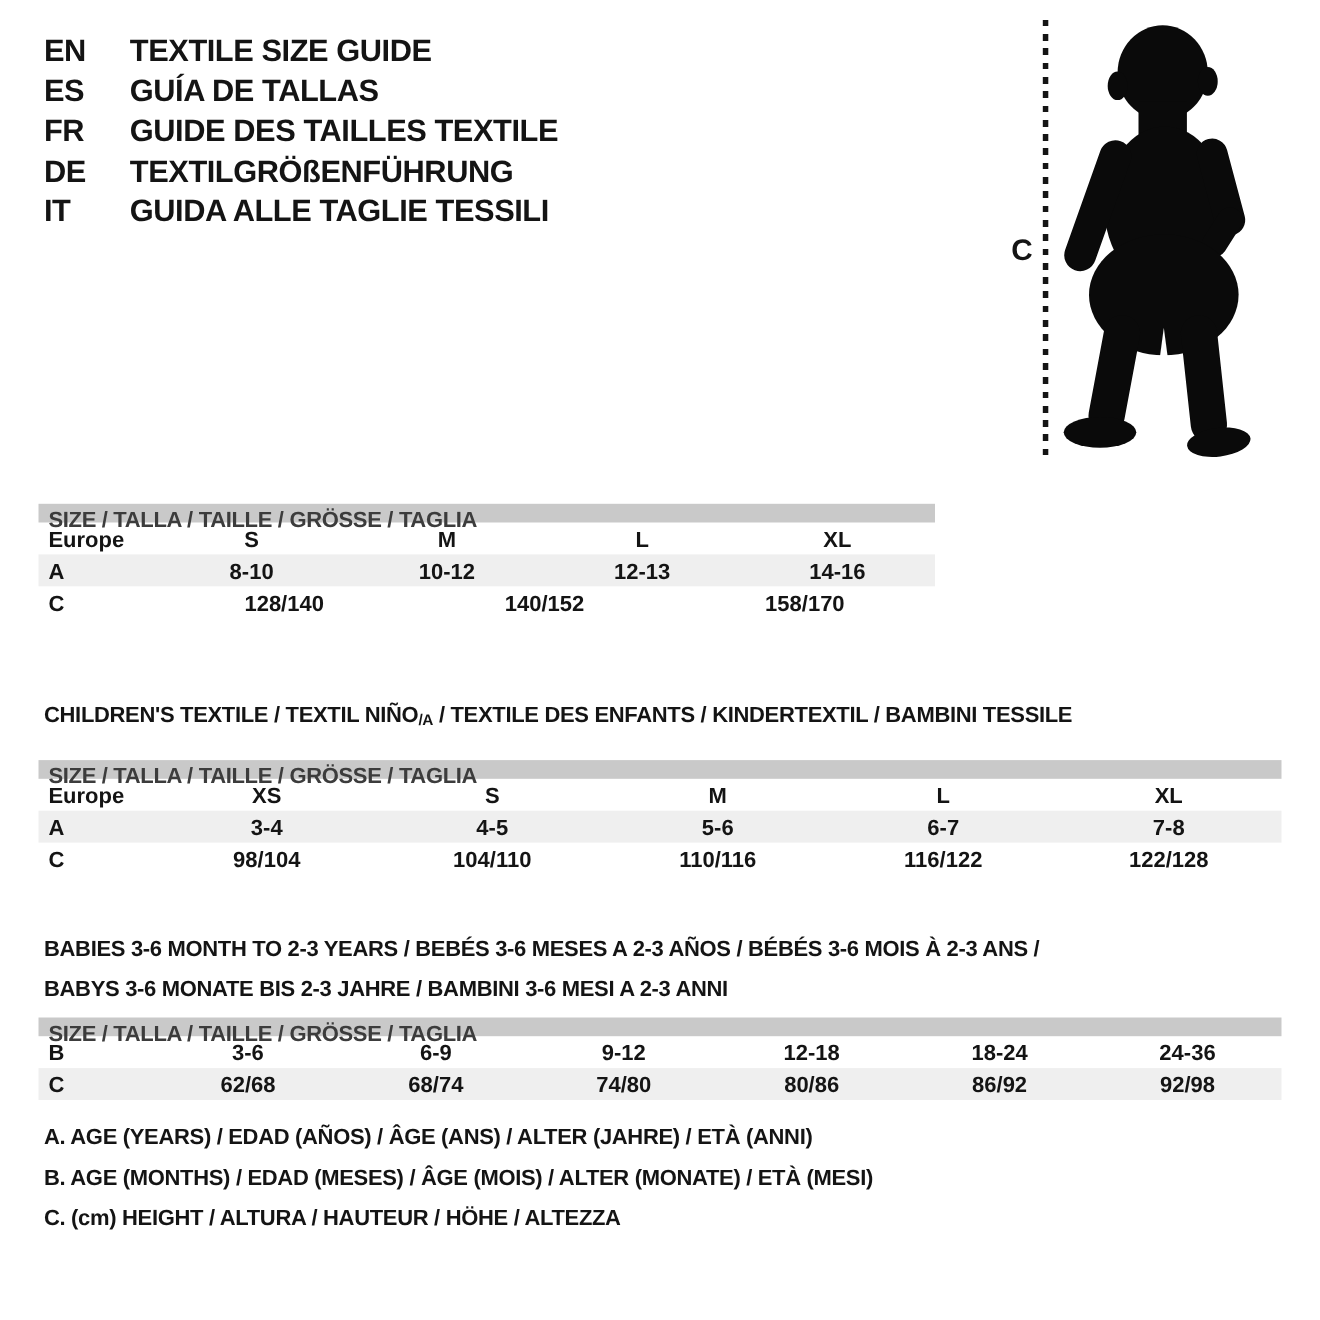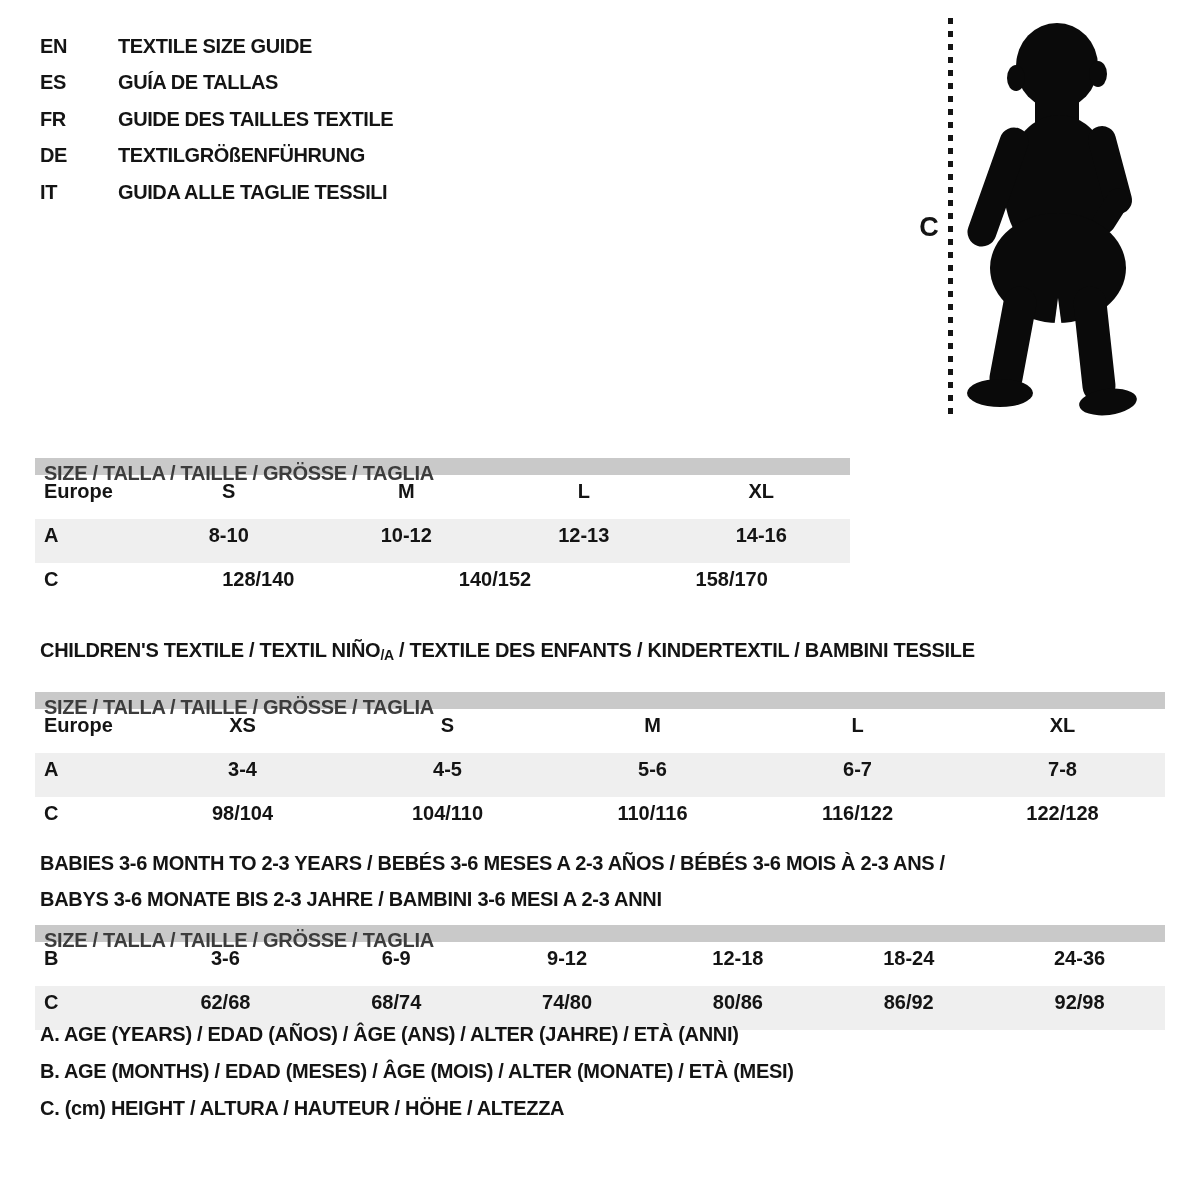--- a/index.html
+++ b/index.html
@@ -10,21 +10,21 @@
   }
   html,body{margin:0;padding:0;}
   body{
     width:1200px;height:1200px;position:relative;overflow:hidden;
     background:#ffffff;color:var(--ink);
     font-family:"Liberation Sans", sans-serif;
   }
   
   .lang-list{position:absolute;left:40px;top:28px;}
   .lang-row{display:flex;height:36.5px;align-items:center;
-    font-weight:bold;font-size:20px;letter-spacing:-0.4px;}
+    font-weight:bold;font-size:28px;letter-spacing:-0.4px;}
   .lang-code{width:78px;flex:0 0 78px;}
   
   .measure-line{position:absolute;left:948px;top:18px;width:5px;height:398px;
     background:repeating-linear-gradient(to bottom,#141414 0 6px,transparent 6px 13px);}
   .height-label{position:absolute;left:914px;top:212px;width:30px;text-align:center;
     font-size:27px;font-weight:bold;}
   .figure-svg{position:absolute;left:958px;top:18px;}
   
   .section{position:absolute;left:40px;}
   .section-title{font-size:20px;font-weight:bold;letter-spacing:-0.3px;
@@ -32,21 +32,21 @@
   .section-title .sub{font-size:14px;position:relative;top:3px;}
   .title-lines-2{line-height:36px;}
   .tbl{margin-left:-5px;}
   #sec-junior{top:430px;}   #sec-junior .tbl{margin-top:28px;}
   #sec-children{top:638px;} #sec-children .tbl{margin-top:28px;}
   #sec-babies{top:845px;}   #sec-babies .tbl{margin-top:8px;}
   .tbl-junior{width:815px;}
   .tbl-children,.tbl-babies{width:1130px;}
   .tbl-header{background:var(--bar);height:17px;line-height:31px;padding-left:9px;
     font-size:20px;font-weight:bold;color:var(--hdr-ink);letter-spacing:-0.3px;}
-  .tbl-row{display:flex;height:44px;line-height:33px;font-size:20px;font-weight:bold;}
+  .tbl-row{display:flex;height:29px;line-height:33px;font-size:20px;font-weight:bold;}
   .tbl-row.shaded{background:var(--shade);}
   .cell-label{width:105px;flex:0 0 105px;padding-left:9px;box-sizing:border-box;}
   .cell{flex:1;text-align:center;}
   
   .legend{position:absolute;left:40px;top:1016px;}
   .legend-line{height:37px;line-height:37px;font-size:20px;font-weight:bold;
     letter-spacing:-0.3px;white-space:nowrap;}
 </style>
 </head>
 <body>

